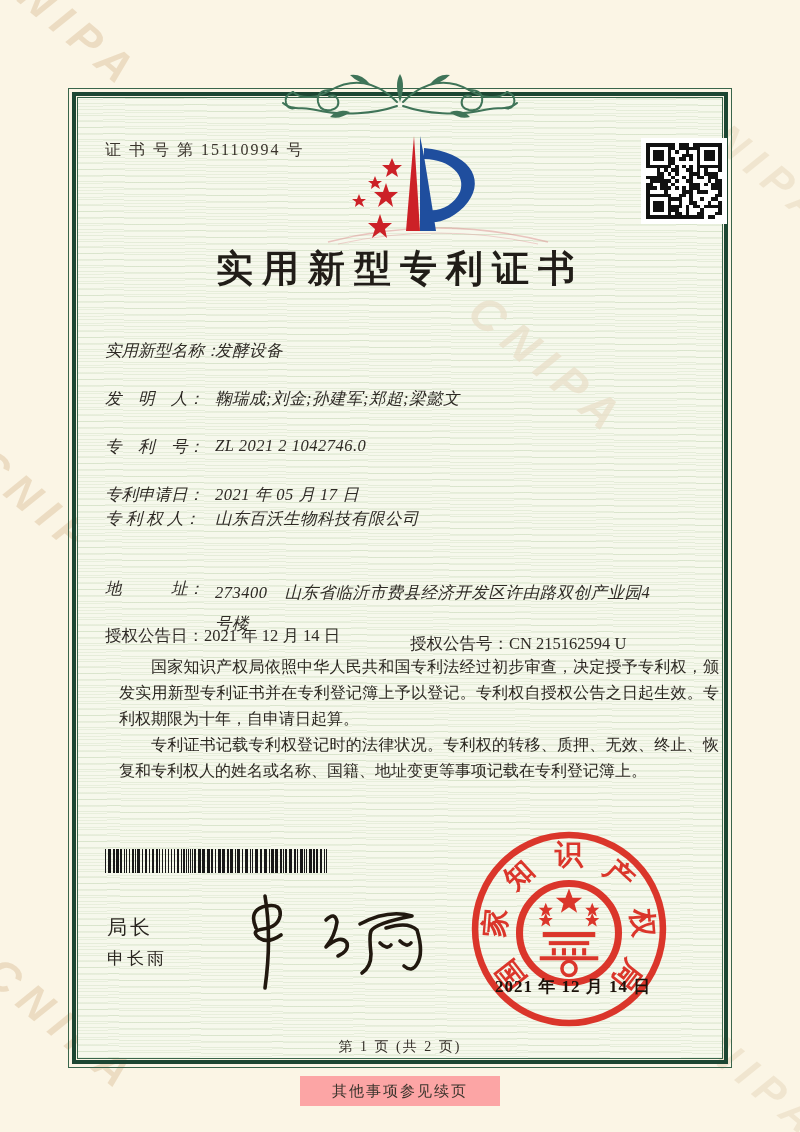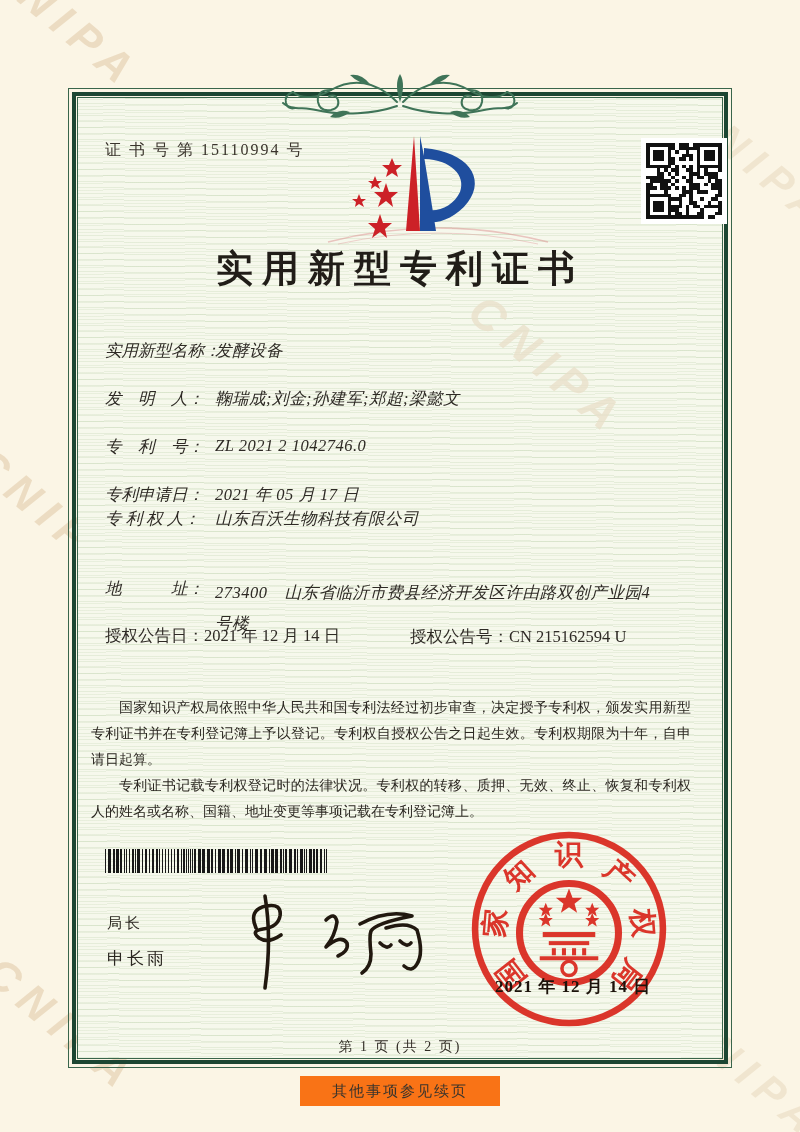--- a/index.html
+++ b/index.html
@@ -59,49 +59,49 @@
     text-align:center; font-size:37px; font-weight:bold;
     letter-spacing:9px; color:#211d18;
   }
 
   .field-row { position:absolute; left:27px; font-size:16.5px; color:#2e2a25;font-style:italic; }
   .field-label { display:inline-block; width:110px; vertical-align:top; white-space:pre; }
   .field-value { display:inline-block; vertical-align:top; letter-spacing:.5px; }
   .addr-value  { width:442px; line-height:31px; }
 
   .grant-row { position:absolute; left:27px; top:527px; font-size:16.5px; color:#2e2a25; width:600px; }
-  .grant-no  { position:absolute; left:305px; top:1px;text-align:right; }
+  .grant-no  { position:absolute; left:305px; top:8px;text-align:right; }
 
   .body-text {
-    position:absolute; left:13px; top:556px; width:600px;
-    font-size:14px; line-height:26px; color:#2b2721; text-align:justify;margin-top:41px;
+    position:absolute; left:41px; top:556px; width:600px;
+    font-size:16px; line-height:26px; color:#2b2721; text-align:justify;
   }
   .body-text p { text-indent:2em; }
 
   .barcode { position:absolute; left:27px; top:751px; }
 
-  .sig-title { position:absolute; left:29px; top:816px; font-size:15px; color:#2b2721; letter-spacing:3px; }
+  .sig-title { position:absolute; left:29px; top:816px; font-size:20px; color:#2b2721; letter-spacing:3px; }
   .sig-name  { position:absolute; left:29px; top:849px; font-size:17px; color:#2b2721; letter-spacing:3px; }
   .sig-hand  { position:absolute; left:150px; top:792px; }
 
   .seal { position:absolute; left:390px; top:730px; mix-blend-mode:multiply; opacity:.93; }
   .seal-char { font-size:28px; font-weight:bold; fill:#d9261c; font-family:"Liberation Serif", serif; }
   .seal-date {
     position:absolute; left:395px; top:877px; width:200px; text-align:center;
     font-size:17px; font-weight:bold; color:#1c130b; letter-spacing:1px;
   }
 
   .page-num {
     position:absolute; left:0; top:940px; width:100%; text-align:center;
     font-size:14px; color:#332e27; letter-spacing:2px;
   }
 
   .footer-note {
     position:absolute; left:300px; top:1076px; width:200px; height:30px;
-    background:#f97316; text-align:center; line-height:30px;
+    background:#fca5a5; text-align:center; line-height:30px;
     font-size:15px; color:#3a342c; letter-spacing:2px;
   }
 </style>
 </head>
 <body>
 
 <div class="page">
 
   <div class="wm wm-outer" style="left:-28px; top:-4px;">CNIPA</div>
   <div class="wm wm-soft" style="left:668px; top:140px;">CNIPA</div>

